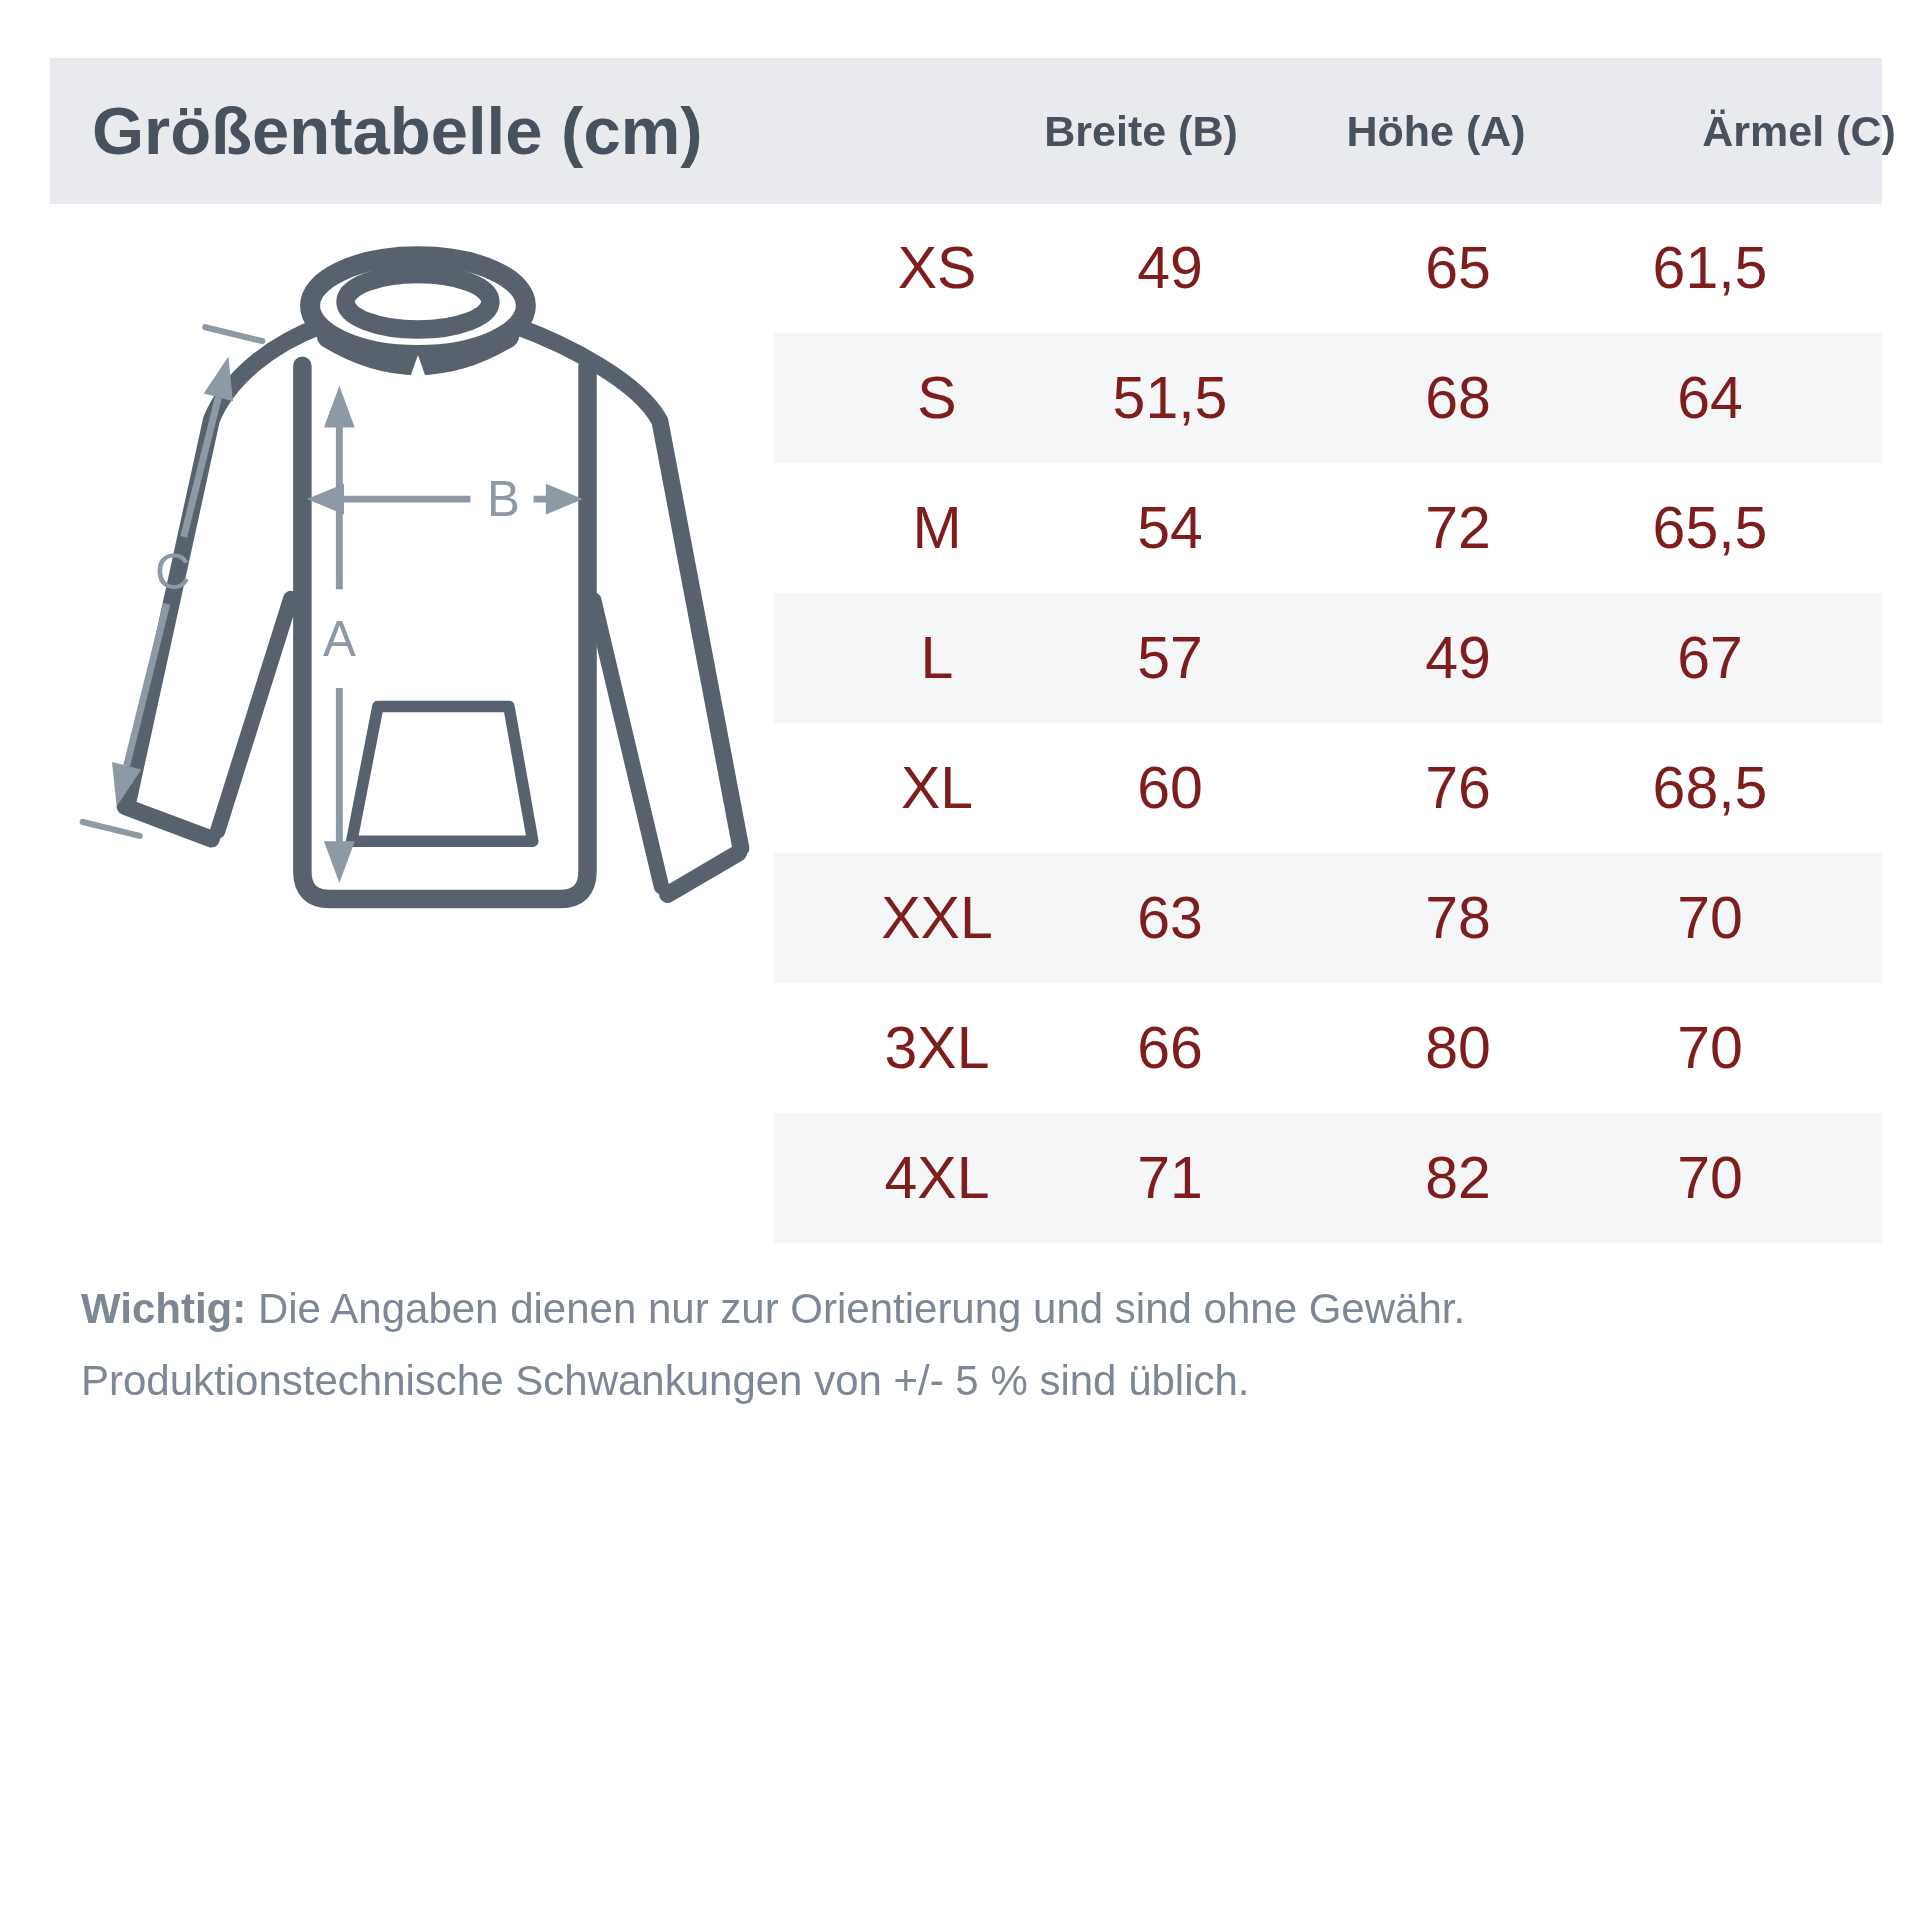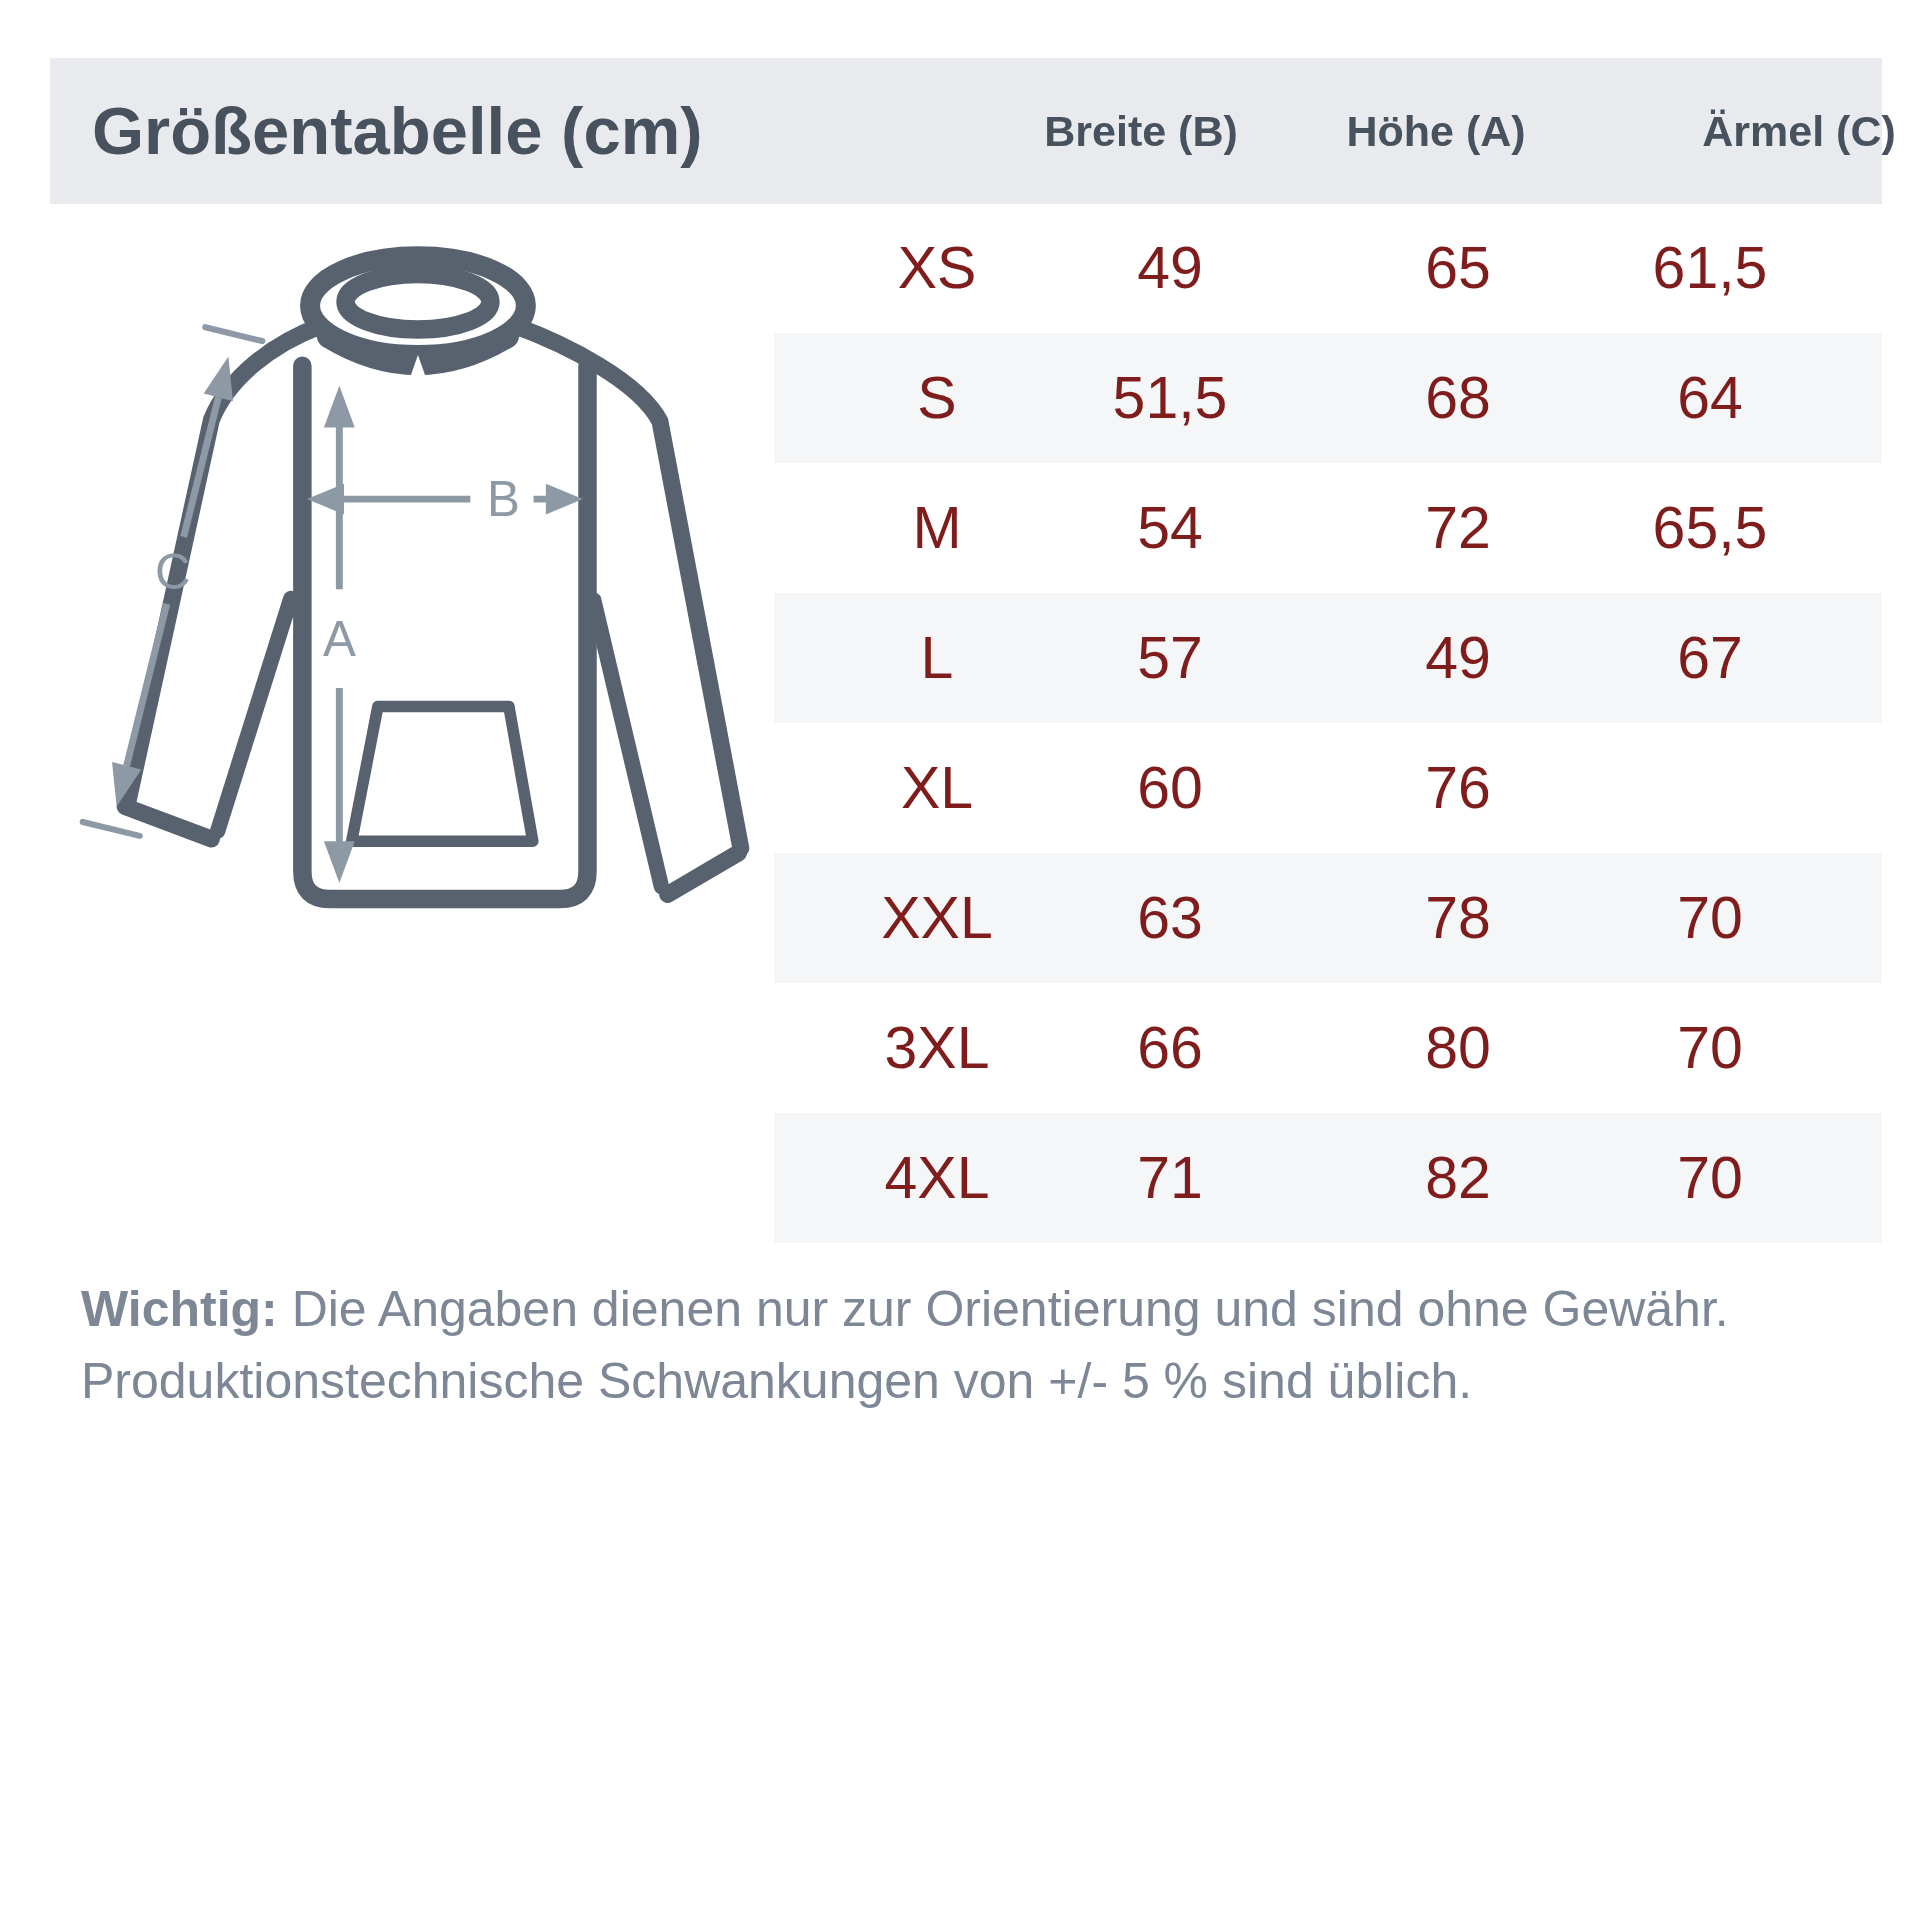--- a/index.html
+++ b/index.html
@@ -40,21 +40,21 @@
   .diagram{position:absolute;left:65px;top:227px;width:709px;height:686px;}
   .diagram svg{display:block;}
   .hl{stroke:#57626e;fill:none;}
   .al{stroke:#8e99a6;fill:none;}
   .diagram text{
     font-family:"Liberation Sans",sans-serif;font-size:64px;fill:#8e99a6;
   }
   
   .note{
     position:absolute;left:81px;top:1273px;width:1788px;
-    font-size:50px;line-height:72px;color:#7d8795;
+    font-size:42px;line-height:72px;color:#7d8795;
   }
   .note p{margin:0;}
   .note b{font-weight:bold;color:#7d8795;}
 </style>
 </head>
 <body>
 
 <div class="page">
 
   <div class="header-band">
@@ -124,20 +124,21 @@
     <div class="row">
       <span class="cell cell-size">L</span>
       <span class="cell cell-breite">57</span>
       <span class="cell cell-hoehe">49</span>
       <span class="cell cell-aermel">67</span>
     </div>
     <div class="row">
       <span class="cell cell-size">XL</span>
       <span class="cell cell-breite">60</span>
       <span class="cell cell-hoehe">76</span>
+      <span class="cell cell-aermel">68,5</span>
     </div>
     <div class="row">
       <span class="cell cell-size">XXL</span>
       <span class="cell cell-breite">63</span>
       <span class="cell cell-hoehe">78</span>
       <span class="cell cell-aermel">70</span>
     </div>
     <div class="row">
       <span class="cell cell-size">3XL</span>
       <span class="cell cell-breite">66</span>

